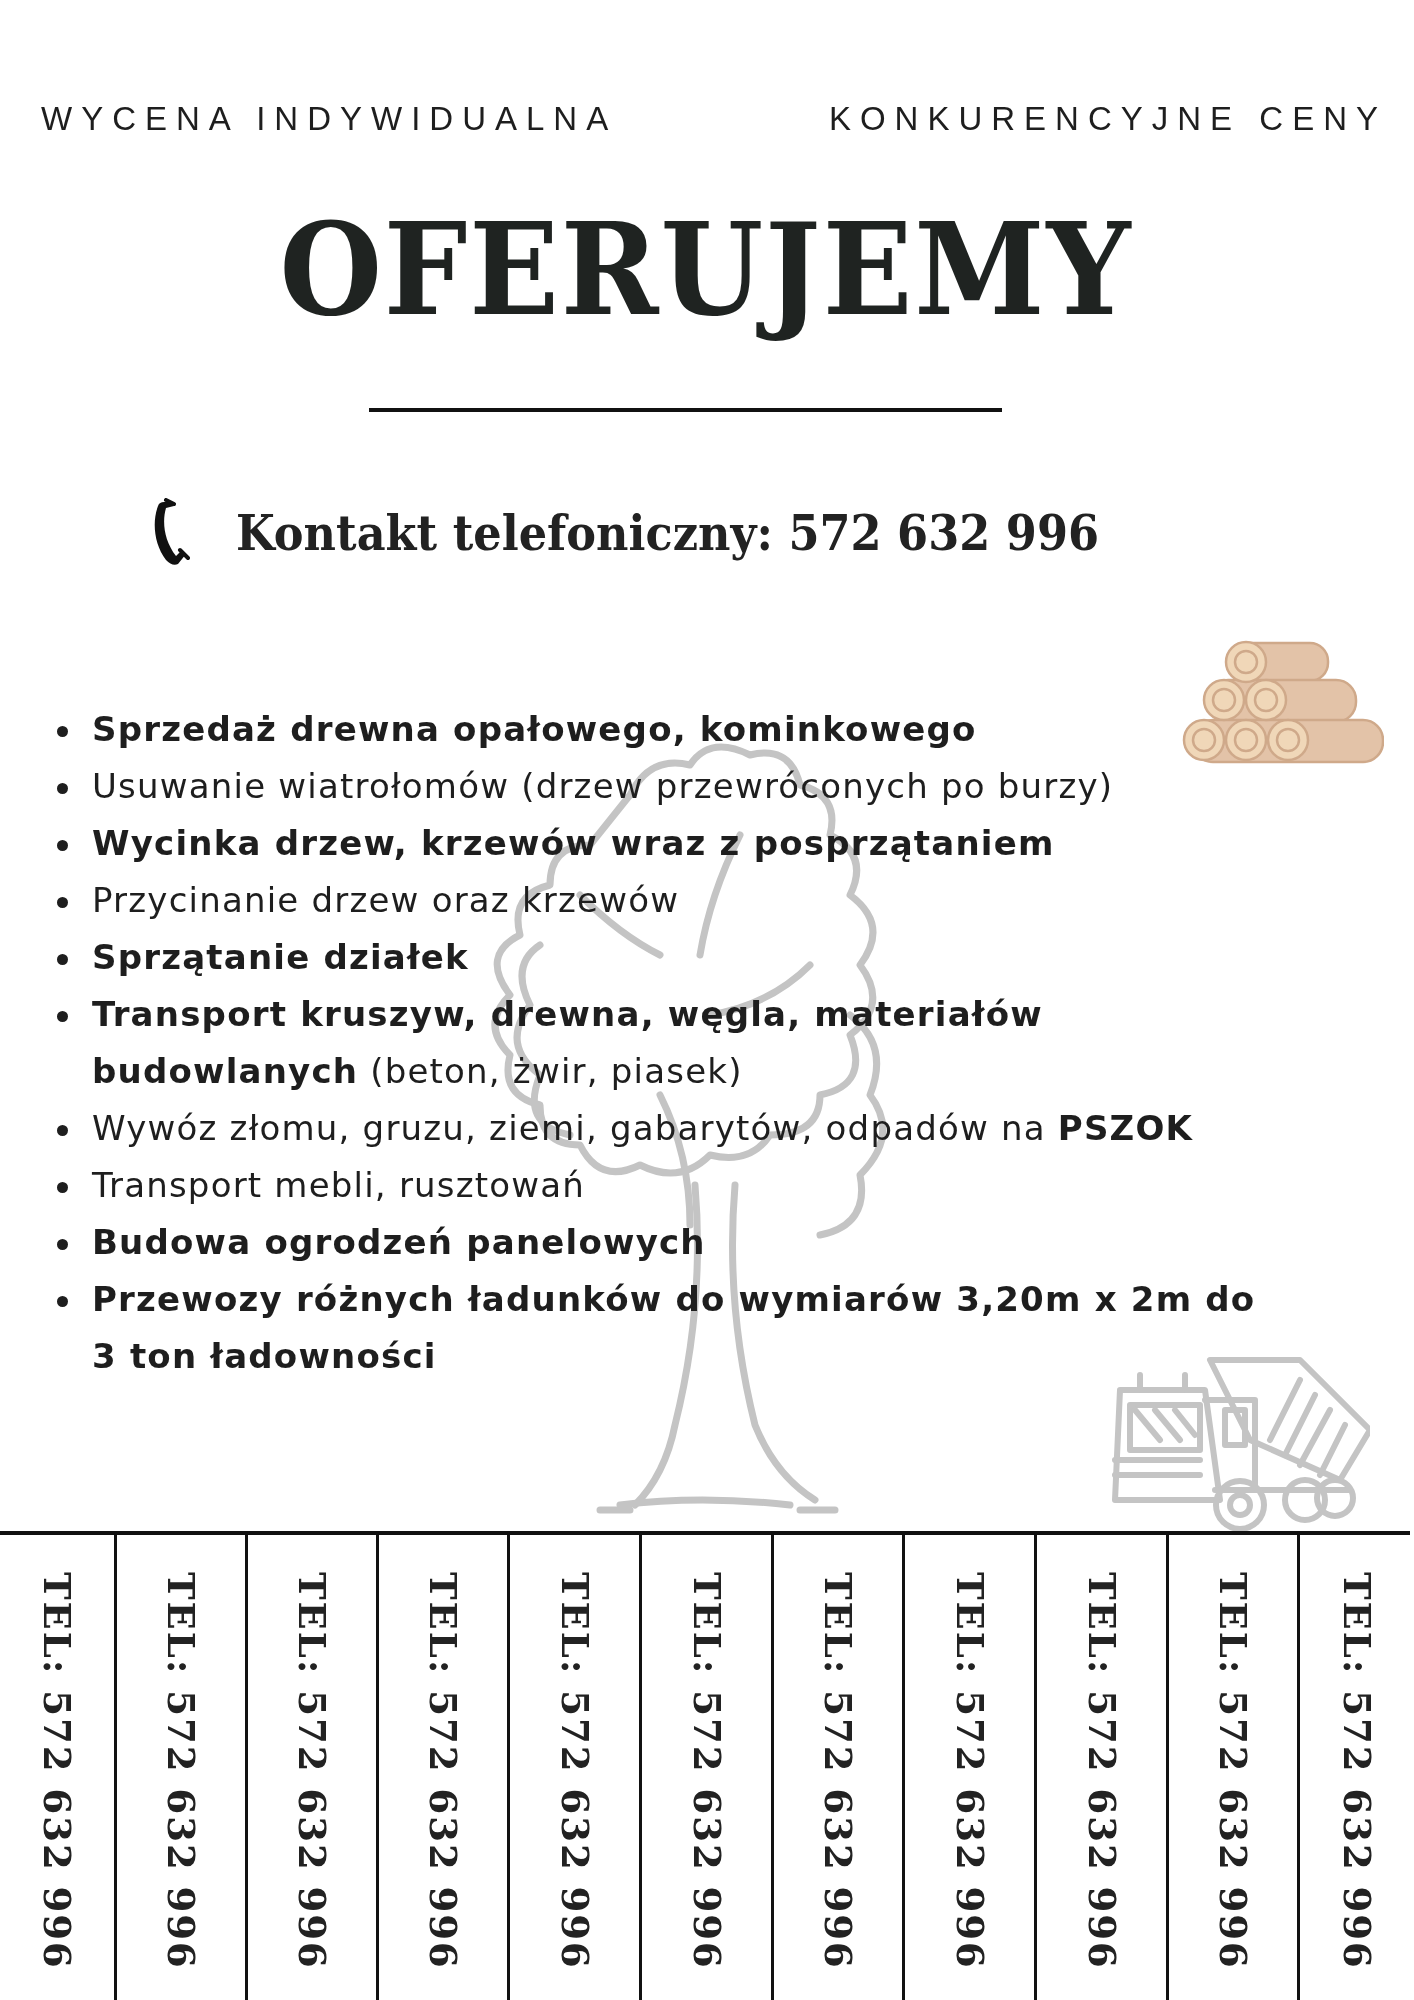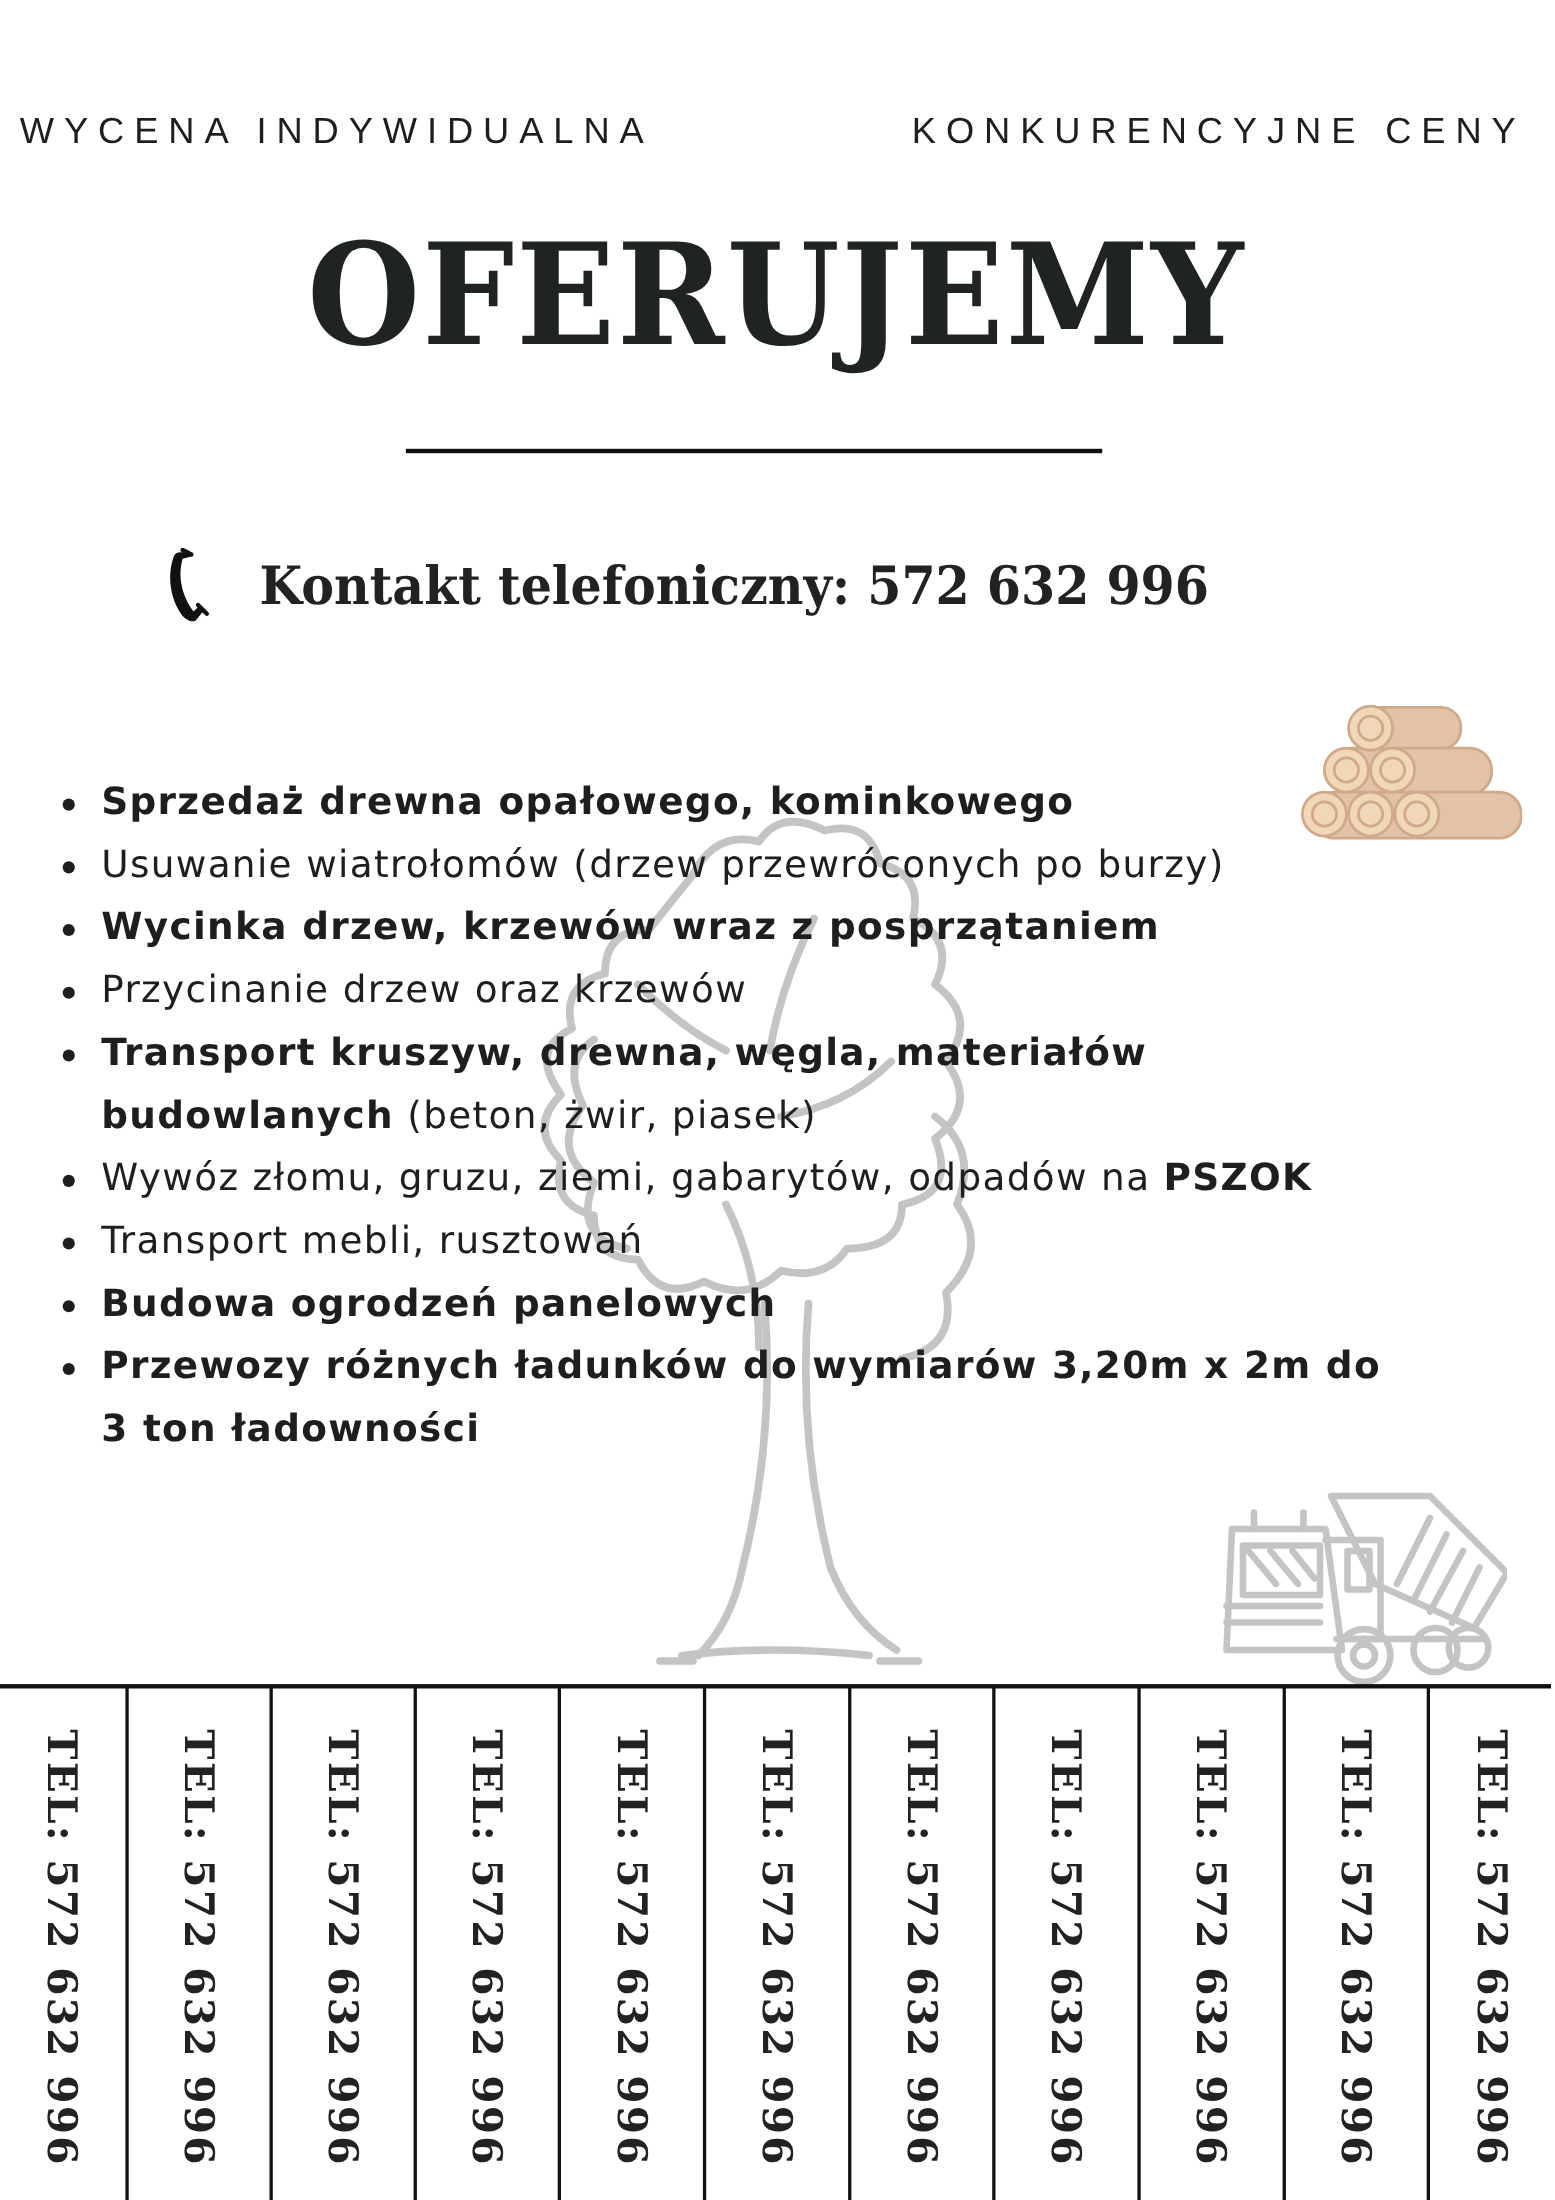--- a/index.html
+++ b/index.html
@@ -4,21 +4,21 @@
   <style>
     * { margin: 0; padding: 0; box-sizing: border-box; }
     html, body { width: 1414px; height: 2000px; background: #ffffff; overflow: hidden; }
     body { position: relative; font-family: "DejaVu Sans", sans-serif; color: #1e1e1e; }
 
     .tagline {
       position: absolute; top: 100px;
       font-family: "Liberation Sans", sans-serif;
       font-size: 33px; letter-spacing: 9px; color: #1e1e1e; white-space: nowrap;
     }
-    .tagline.left { left: 18px; }
+    .tagline.left { left: 41px; }
     .tagline.right { right: 27px; }
 
     .title {
       position: absolute; top: 205px; left: 0; width: 100%; text-align: center;
       font-family: "DejaVu Serif", serif; font-weight: bold; font-size: 128px;
       letter-spacing: 2px; color: #1f2321;
       transform: scaleX(0.92); transform-origin: 693px 0;
       line-height: 1;
     }
     .title-rule {
@@ -144,20 +144,21 @@
     <path d="M16 2 L24 6 M30 52 L38 60" stroke="#111" stroke-width="4" stroke-linecap="round"></path>
   </svg>
   <span class="contact-text">Kontakt telefoniczny: 572 632 996</span>
 </div>
 
 <ul class="services">
   <li><span class="b">Sprzedaż drewna opałowego, kominkowego</span></li>
   <li><span class="n">Usuwanie wiatrołomów (drzew przewróconych po burzy)</span></li>
   <li><span class="b">Wycinka drzew, krzewów wraz z posprzątaniem</span></li>
   <li><span class="n">Przycinanie drzew oraz krzewów</span></li>
+  <li><span class="b">Sprzątanie działek</span></li>
   <li><span class="b">Transport kruszyw, drewna, węgla, materiałów</span></li>
   <li class="cont"><span class="b">budowlanych</span><span class="n"> (beton, żwir, piasek)</span></li>
   <li><span class="n">Wywóz złomu, gruzu, ziemi, gabarytów, odpadów na </span><span class="b">PSZOK</span></li>
   <li><span class="n">Transport mebli, rusztowań</span></li>
   <li><span class="b">Budowa ogrodzeń panelowych</span></li>
   <li><span class="b">Przewozy różnych ładunków do wymiarów 3,20m x 2m do</span></li>
   <li class="cont"><span class="b">3 ton ładowności</span></li>
 </ul>
 
 <div class="strips-rule"></div>

